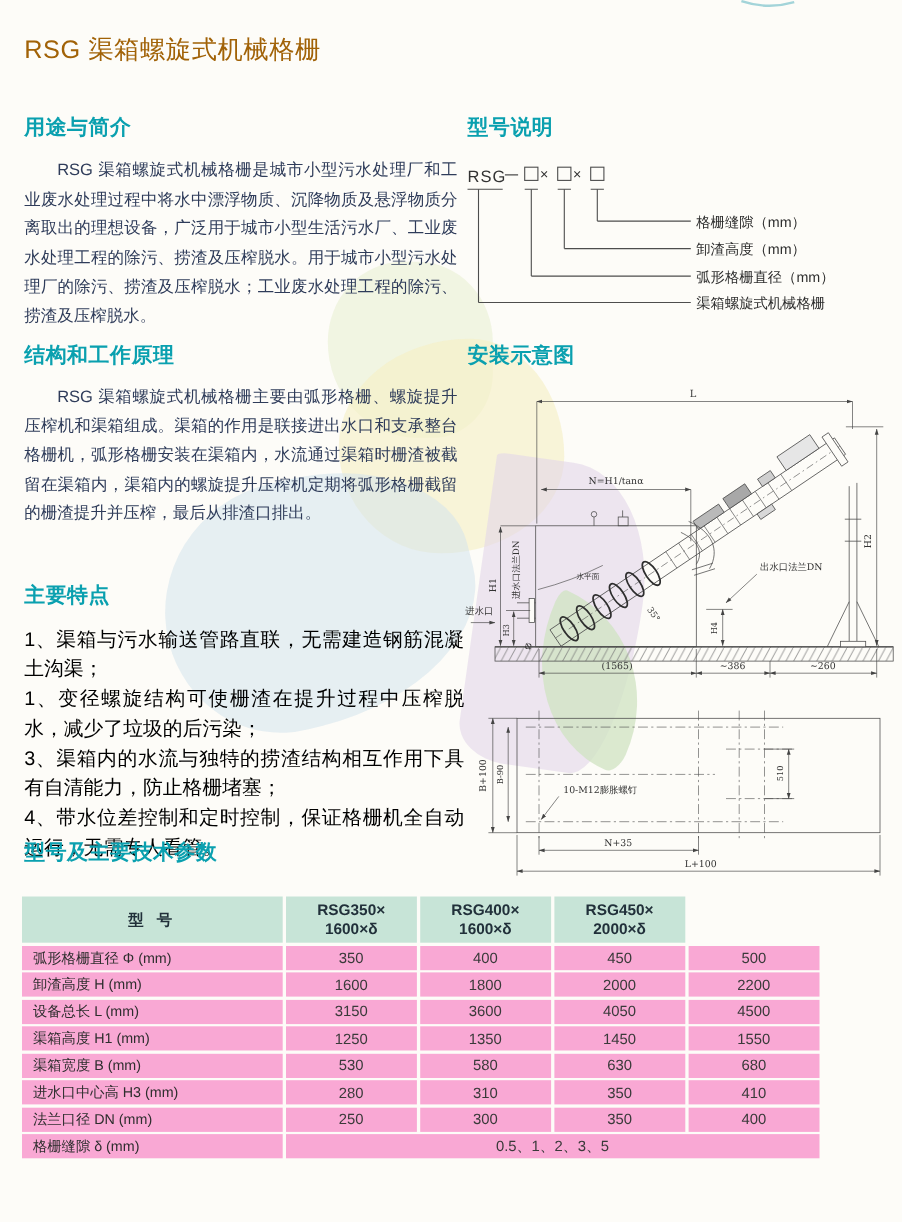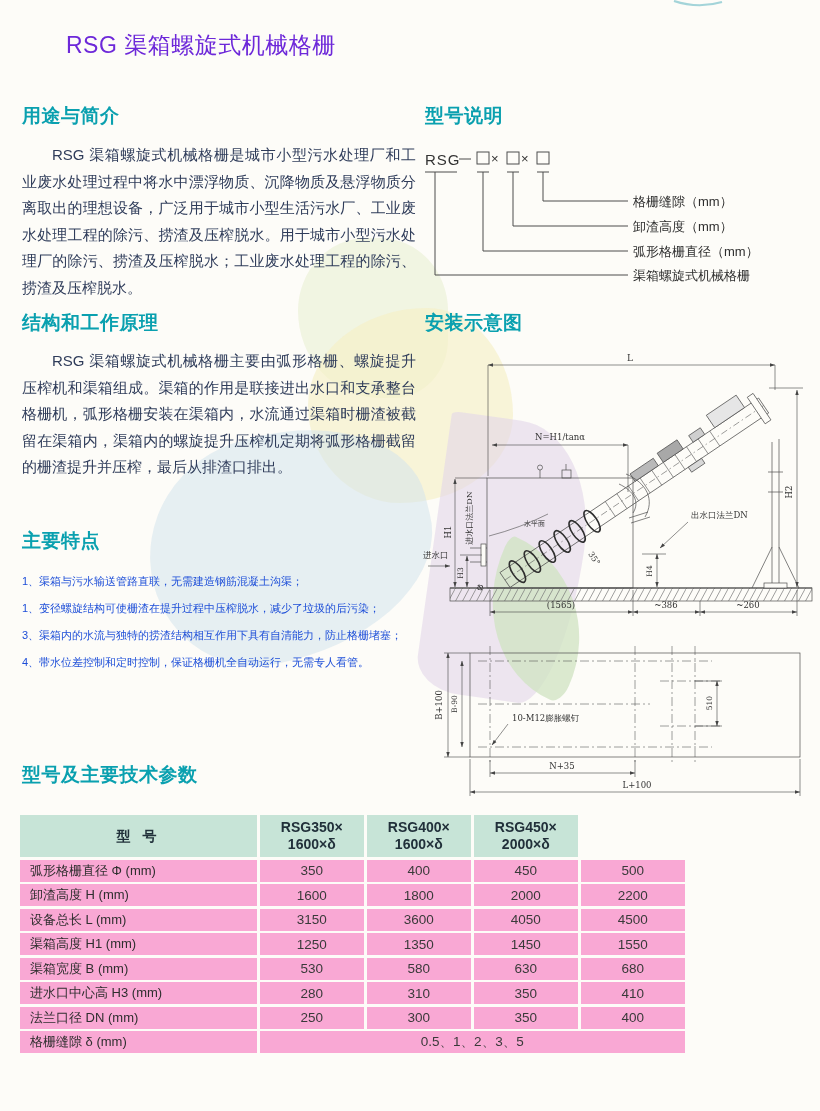--- a/index.html
+++ b/index.html
@@ -12,30 +12,30 @@
   .abs{position:absolute;}
   
   .blob{position:absolute;z-index:0;}
   .blob-yellow{left:308px;top:308px;width:205px;height:195px;background:#f6f0c6;opacity:.65;border-radius:58% 42% 55% 45% / 50% 55% 45% 50%;}
   .blob-green{left:298px;top:238px;width:150px;height:160px;background:#e7eecf;opacity:.55;border-radius:50% 50% 40% 60%;}
   .blob-blue{left:148px;top:432px;width:285px;height:225px;background:#d4e3ec;opacity:.55;border-radius:45% 55% 62% 38% / 55% 45% 50% 50%;transform:rotate(-14deg);}
   .blob-purple{left:432px;top:420px;width:150px;height:280px;background:#e2d5e9;opacity:.6;border-radius:12% 88% 50% 50% / 2% 70% 95% 20%;transform:rotate(8deg);}
   .blob-leaf{left:478px;top:552px;width:115px;height:135px;background:#cfe3c2;opacity:.75;border-radius:5% 95% 10% 90% / 10% 85% 15% 90%;transform:rotate(24deg);}
   .content{position:relative;z-index:1;}
   
-  .page-title{left:22px;top:30px;font-size:23px;font-weight:500;color:#6d28d9;letter-spacing:.5px;margin-left:44px;}
+  .page-title{left:22px;top:30px;font-size:23px;font-weight:500;color:#a16207;letter-spacing:.5px;}
   .sec-h{font-size:19px;font-weight:700;color:#0aa0af;letter-spacing:.5px;text-align:center;}
   
   .para{width:394px;font-size:15px;line-height:26.5px;text-align:justify;text-indent:2em;color:#2f3c5a;}
-  .feat{width:400px;font-size:11px;line-height:27px;text-align:justify;color:#1d4ed8;}
+  .feat{width:400px;font-size:18px;line-height:27px;text-align:justify;color:#000000;}
   
   svg text{font-family:"DejaVu Serif","Liberation Serif",serif;fill:#333;}
   #model-svg text.lgd{font-family:"Liberation Sans","DejaVu Sans",sans-serif;fill:#2e2e2e;}
   
-  .spec-table{left:20px;top:815px;width:665px;}
+  .spec-table{left:20px;top:815px;width:725px;}
   .trow,.thead{display:grid;grid-template-columns:237px repeat(4,1fr);gap:2.5px;margin-bottom:2.5px;}
   .cell{display:flex;align-items:center;justify-content:center;}
   .thead .cell{background:#c7e4d7;height:42px;font-weight:700;font-size:14px;color:#21303a;text-align:center;white-space:pre-line;line-height:17px;}
   .trow .cell{background:#f9a8d4;height:22px;font-size:13.5px;color:#3a3a3a;}
   .trow .rlabel{justify-content:flex-start;padding-left:10px;font-size:13px;color:#2e2e2e;}
   .span-cell{grid-column:2 / 6;}
   .corner-cell{letter-spacing:4px;}
 </style>
 </head>
 <body>

